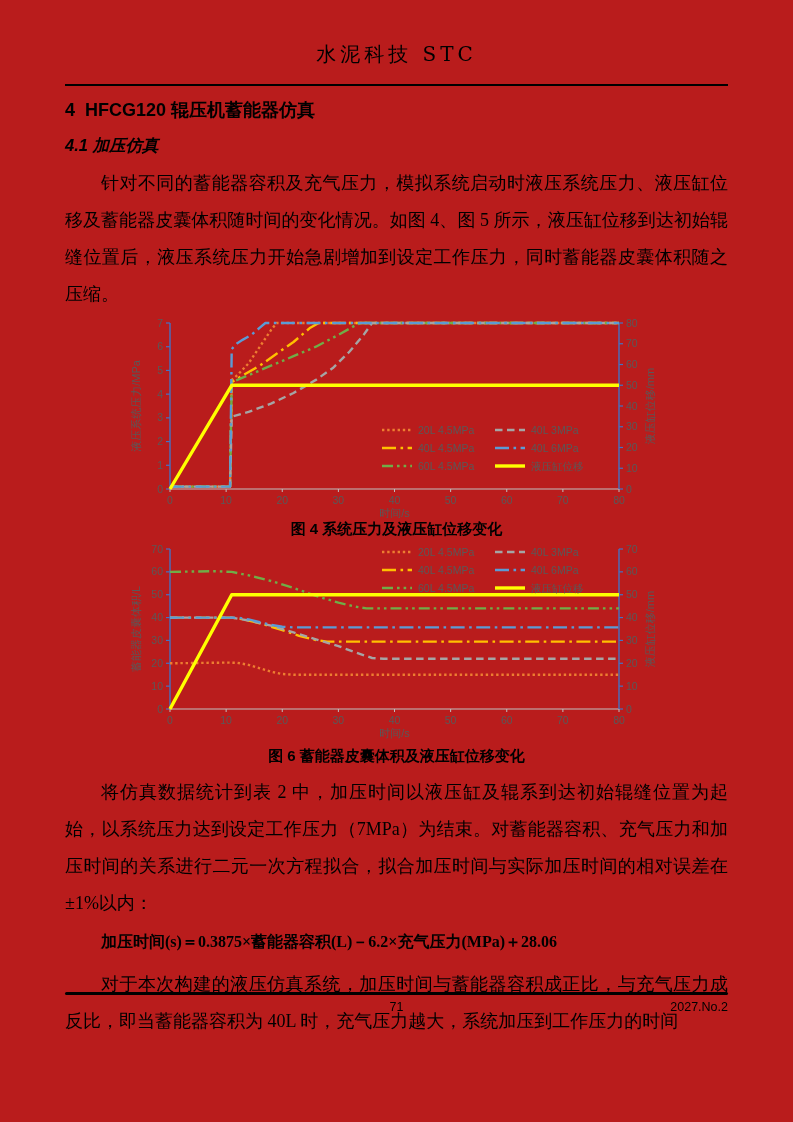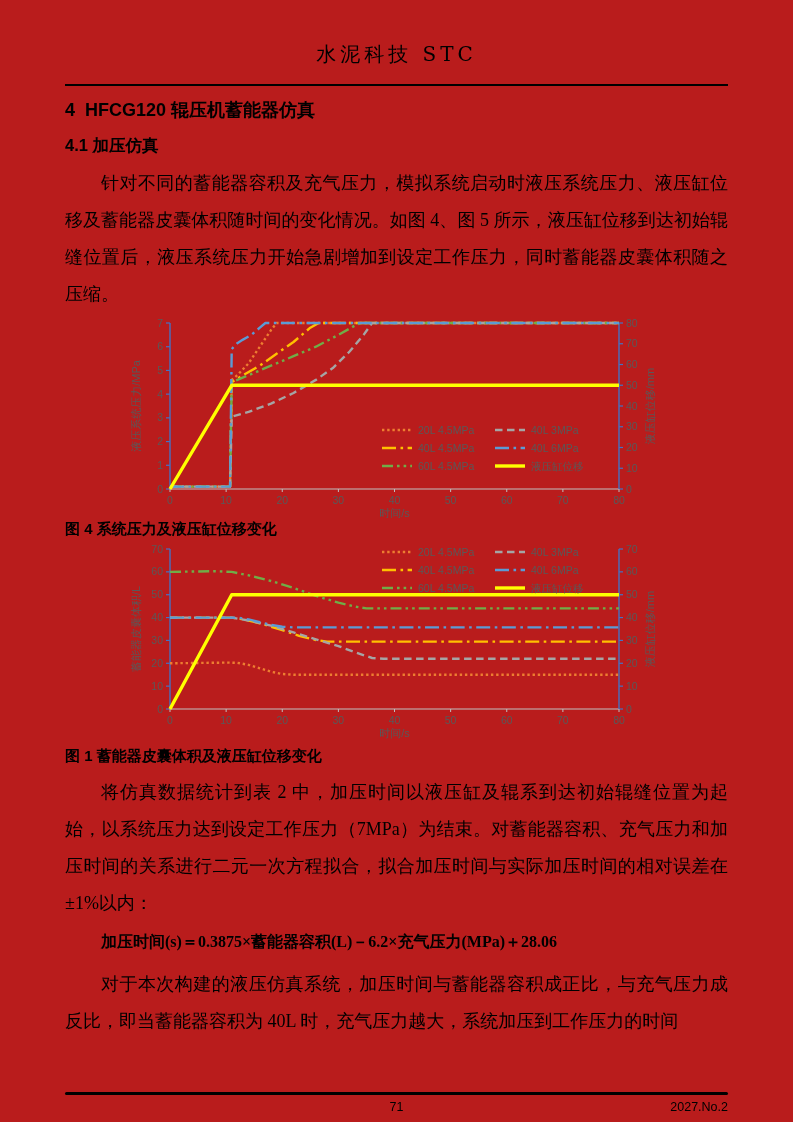--- a/index.html
+++ b/index.html
@@ -14,36 +14,36 @@
     font-size:20px; letter-spacing:4px; line-height:28px;
     font-family:"DejaVu Serif", serif;
   }
   .header-rule { margin-top:16px; border-top:2px solid #000; height:0; }
   .h1 {
     margin-top:11px; font-family:"Liberation Sans", sans-serif;
     font-weight:bold; font-size:18px; line-height:26px; white-space:pre;
   }
   .h2 {
     margin-top:9px; font-family:"Liberation Sans", sans-serif;
-    font-weight:bold; font-size:16.5px; line-height:26px;
+    font-weight:bold; font-size:16.5px; line-height:26px;font-style:italic;
   }
   .para {
     margin-top:7px; font-size:18px; line-height:37px;
     text-align:justify; text-indent:2em;
   }
   .figure { margin-left:65px; }
   .figcaption {
-    text-align:left; font-family:"Liberation Sans", sans-serif;
+    text-align:center; font-family:"Liberation Sans", sans-serif;
     font-weight:bold; font-size:15px; line-height:22px; margin-left:-65px;
   }
   .equation {
     margin-top:3px; padding-left:36px; font-weight:bold;
     font-size:16px; line-height:34px;
   }
-  .footer { position:absolute; left:65px; right:65px; top:1092px; }
+  .footer { position:absolute; left:65px; right:65px; top:992px; }
   .footer-rule { height:3px; background:#000; border-radius:2px; }
   .footer-row {
     position:relative; margin-top:5px; height:18px;
     font-family:"Liberation Sans", sans-serif; font-size:12.5px;
   }
   .page-number { position:absolute; left:0; right:0; text-align:center; }
   .issue-label { position:absolute; right:0; }
   .chart-mount { width:560px; height:205px; }
   svg text { font-family:"Liberation Sans", sans-serif; }
 </style>
@@ -212,21 +212,21 @@
           <text x="288" y="33.5" font-size="10.5" fill="#595959">40L 4.5MPa</text>
           <line x1="252" y1="48" x2="282" y2="48" stroke="#70AD47" stroke-width="2.6" stroke-dasharray="11 4 2.6 4 2.6 4"></line>
           <text x="288" y="51.5" font-size="10.5" fill="#595959">60L 4.5MPa</text>
           <line x1="365" y1="12" x2="395" y2="12" stroke="#A5A5A5" stroke-width="2.6" stroke-dasharray="7.5 4.5"></line>
           <text x="401" y="15.5" font-size="10.5" fill="#595959">40L 3MPa</text>
           <line x1="365" y1="30" x2="395" y2="30" stroke="#5B9BD5" stroke-width="2.6" stroke-dasharray="14 4.5 2.6 4.5"></line>
           <text x="401" y="33.5" font-size="10.5" fill="#595959">40L 6MPa</text>
           <line x1="365" y1="48" x2="395" y2="48" stroke="#FFFF00" stroke-width="3.4"></line>
           <text x="401" y="51.5" font-size="10.5" fill="#595959">液压缸位移</text>
         </svg></div>
-    <div class="figcaption">图 1 蓄能器皮囊体积及液压缸位移变化</div>
+    <div class="figcaption">图 6 蓄能器皮囊体积及液压缸位移变化</div>
   </div>
 
   <p class="para">将仿真数据统计到表 2 中，加压时间以液压缸及辊系到达初始辊缝位置为起始，以系统压力达到设定工作压力（7MPa）为结束。对蓄能器容积、充气压力和加压时间的关系进行二元一次方程拟合，拟合加压时间与实际加压时间的相对误差在±1%以内：</p>
 
   <div class="equation">加压时间(s)＝0.3875×蓄能器容积(L)－6.2×充气压力(MPa)＋28.06</div>
 
   <p class="para">对于本次构建的液压仿真系统，加压时间与蓄能器容积成正比，与充气压力成反比，即当蓄能器容积为 40L 时，充气压力越大，系统加压到工作压力的时间</p>
 
   <div class="footer">
     <div class="footer-rule"></div>

